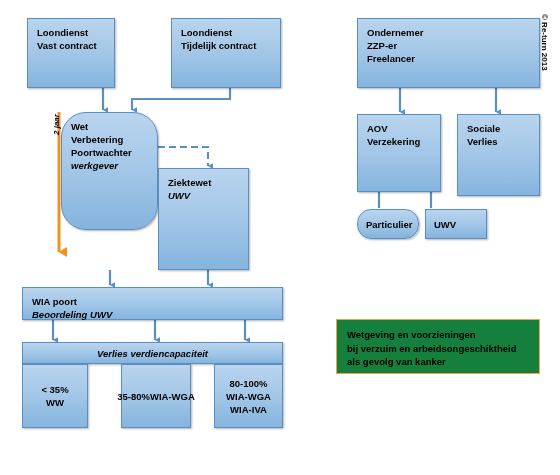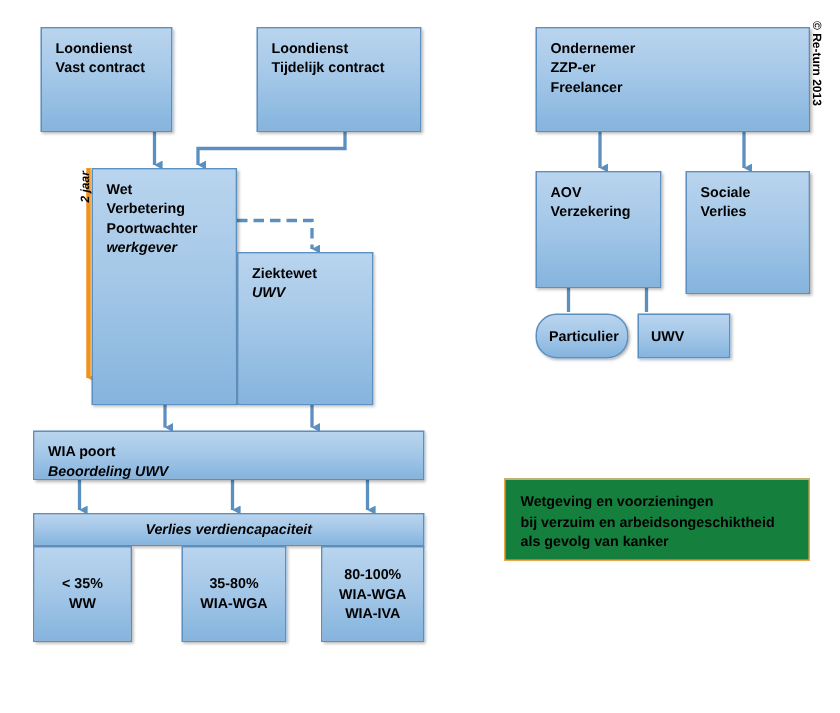--- a/index.html
+++ b/index.html
@@ -112,21 +112,21 @@
   <div class="box" style="left:27px;top:18px;width:88px;height:70px;">
     <span class="line">Loondienst</span>
     <span class="line">Vast contract</span>
   </div>
 
   <div class="box" style="left:171px;top:18px;width:110px;height:70px;">
     <span class="line">Loondienst</span>
     <span class="line">Tijdelijk contract</span>
   </div>
 
-  <div class="box" style="left:61px;top:112px;width:97px;height:158px;">
+  <div class="box" style="left:61px;top:112px;width:97px;height:118px;border-radius:25px;">
     <span class="line">Wet</span>
     <span class="line">Verbetering</span>
     <span class="line">Poortwachter</span>
     <span class="line it">werkgever</span>
   </div>
 
   <div class="box" style="left:158px;top:168px;width:91px;height:102px;">
     <span class="line">Ziektewet</span>
     <span class="line it">UWV</span>
   </div>
@@ -140,21 +140,21 @@
 
   <div class="box center" style="left:22px;top:342px;width:261px;height:22px;">
     <span class="line it">Verlies verdiencapaciteit</span>
   </div>
 
   <div class="box center" style="left:22px;top:364px;width:66px;height:64px;flex-direction:column;">
     <span class="line">&lt; 35%</span>
     <span class="line">WW</span>
   </div>
 
-  <div class="box center" style="left:121px;top:364px;width:70px;height:64px;flex-direction:column;">
+  <div class="box center" style="left:121px;top:364px;width:70px;height:64px;flex-direction:row;">
     <span class="line">35-80%</span>
     <span class="line">WIA-WGA</span>
   </div>
 
   <div class="box center" style="left:214px;top:364px;width:69px;height:64px;flex-direction:column;">
     <span class="line">80-100%</span>
     <span class="line">WIA-WGA</span>
     <span class="line">WIA-IVA</span>
   </div>
 

